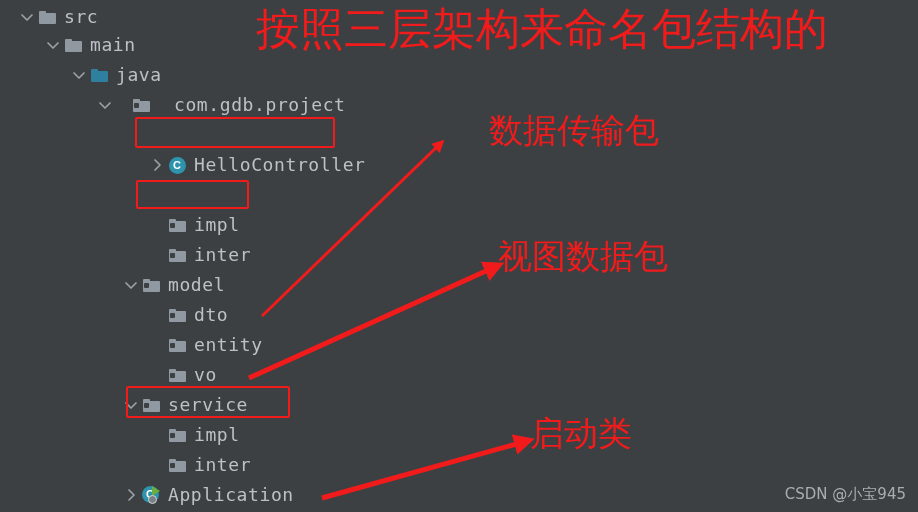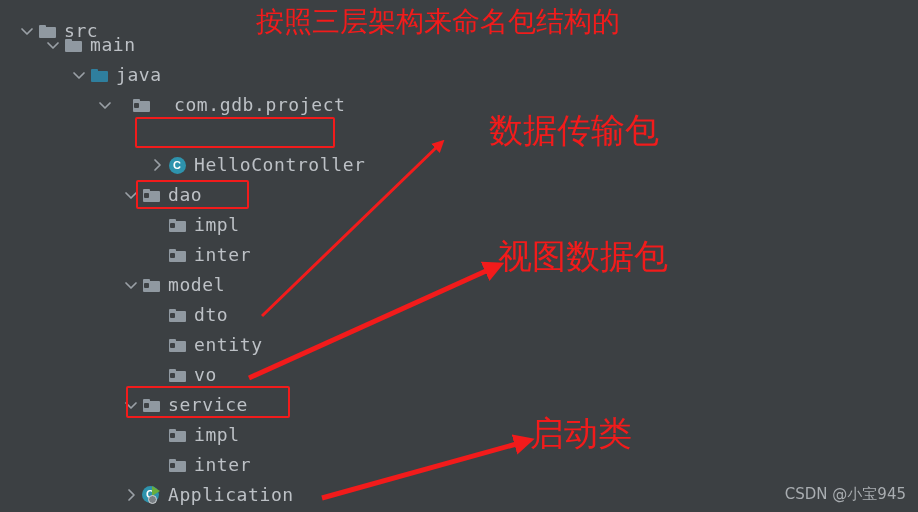--- a/index.html
+++ b/index.html
@@ -98,21 +98,21 @@
     font-family:"DejaVu Sans","Liberation Sans",sans-serif;
     white-space:nowrap;
   }
 </style>
 </head>
 <body>
 
 <div id="stage">
 
   <div class="tree" id="tree">
-      <div class="row" style="left: 18px; top: 16px;">
+      <div class="row" style="left: 18px; top: 2px;">
         <span class="chev">
           <svg width="14" height="14" viewBox="0 0 14 14">
             <path d="M2 5 L7 10 L12 5" fill="none" stroke="#9aa0a6" stroke-width="1.7" stroke-linecap="round" stroke-linejoin="round"></path>
           </svg>
         </span>
         <span class="ico">
           <span class="folder src">
             <span class="tab"></span>
             <span class="body"></span>
           </span>
@@ -165,35 +165,20 @@
       <div class="row" style="left: 148px; top: 150px;">
         <span class="chev">
           <svg width="14" height="14" viewBox="0 0 14 14">
             <path d="M5 2 L10 7 L5 12" fill="none" stroke="#9aa0a6" stroke-width="1.7" stroke-linecap="round" stroke-linejoin="round"></path>
           </svg>
         </span>
         <span class="ico">
           <span class="cls">C</span>
         </span>
         <span class="label">HelloController</span>
-      </div>
-      <div class="row" style="left: 122px; top: 180px;">
-        <span class="chev">
-          <svg width="14" height="14" viewBox="0 0 14 14">
-            <path d="M2 5 L7 10 L12 5" fill="none" stroke="#9aa0a6" stroke-width="1.7" stroke-linecap="round" stroke-linejoin="round"></path>
-          </svg>
-        </span>
-        <span class="ico">
-          <span class="folder pkg">
-            <span class="tab"></span>
-            <span class="body"></span>
-            <span class="dot"></span>
-          </span>
-        </span>
-        <span class="label">dao</span>
       </div>
       <div class="row" style="left: 148px; top: 210px;">
         <span class="chev"></span>
         <span class="ico">
           <span class="folder pkg">
             <span class="tab"></span>
             <span class="body"></span>
             <span class="dot"></span>
           </span>
         </span>
@@ -322,21 +307,21 @@
       <defs>
         <marker id="ah" markerWidth="4.2" markerHeight="4.2" refX="2.6" refY="2.1" orient="auto">
           <path d="M0,0 L4.2,2.1 L0,4.2 Z" fill="#f21b1b"></path>
         </marker>
       </defs>
       <line x1="262" y1="316" x2="441" y2="143" stroke="#f21b1b" stroke-width="3" marker-end="url(#ah)"></line>
       <line x1="249" y1="378" x2="497" y2="266" stroke="#f21b1b" stroke-width="5" marker-end="url(#ah)"></line>
       <line x1="322" y1="498" x2="527" y2="441" stroke="#f21b1b" stroke-width="5" marker-end="url(#ah)"></line>
     </svg>
 
-  <div class="ann" id="ann-title" style="left: 256px; top: 8px; font-size: 28px;">按照三层架构来命名包结构的</div>
+  <div class="ann" id="ann-title" style="left: 256px; top: 8px; font-size: 44px; font-family: Liberation Serif, serif;">按照三层架构来命名包结构的</div>
   <div id="ann-items">
       <div class="ann" style="left: 457px; top: 113px; font-size: 34px; margin-left: 32px;">数据传输包</div>
       <div class="ann" style="left: 498px; top: 239px; font-size: 34px;">视图数据包</div>
       <div class="ann" style="left: 530px; top: 416px; font-size: 34px;">启动类</div>
     </div>
 
   <div class="wm">CSDN @小宝945</div>
 </div>
 
 </body></html>

